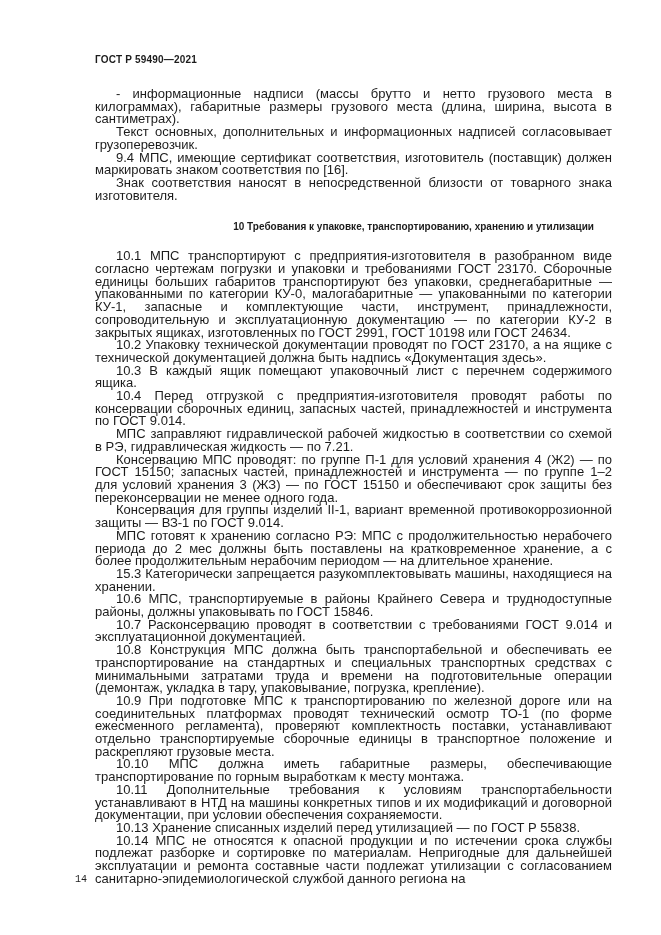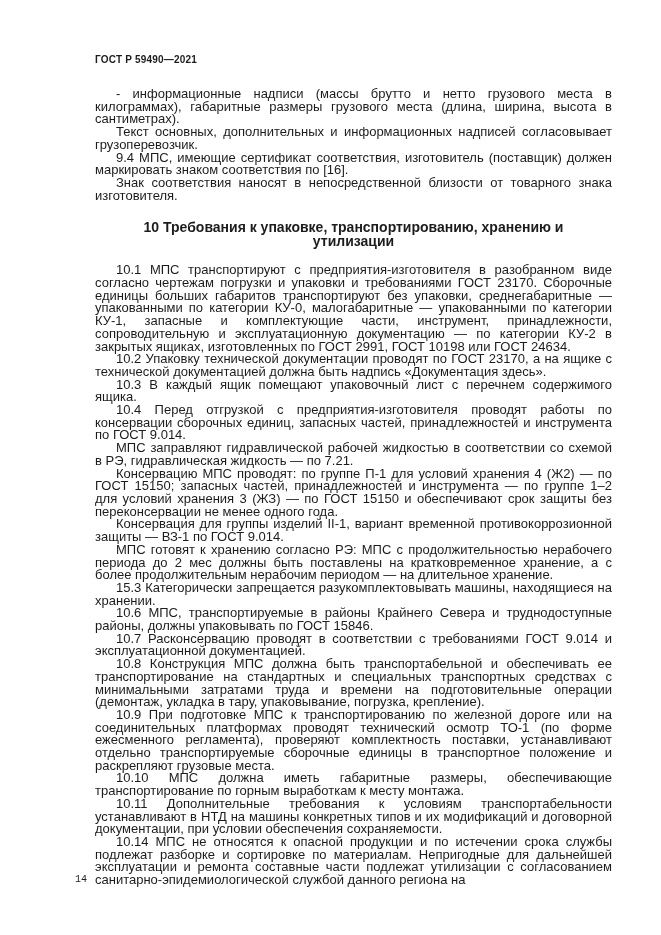--- a/index.html
+++ b/index.html
@@ -31,23 +31,23 @@
     margin-bottom: 23px;
   }
   .body-text p {
     margin: 0;
     font-size: 13px;
     line-height: 12.7px;
     text-indent: 21px;
     text-align: justify;
   }
   .section-heading {
-    font-size: 14px;
+    font-size: 10px;
     font-weight: bold;
-    text-align: center;
+    text-align: right;
     line-height: 14px;
     margin: 18px 18px 16px 18px;
   }
   .page-number {
     position: absolute;
     left: 75px;
     bottom: 50px;
     font-size: 10px;
     font-family: Liberation Mono, monospace;
   }
@@ -78,19 +78,20 @@
       <p>Консервацию МПС проводят: по группе П-1 для условий хранения 4 (Ж2) — по ГОСТ 15150; запасных частей, принадлежностей и инструмента — по группе 1–2 для условий хранения 3 (ЖЗ) — по ГОСТ 15150 и обеспечивают срок защиты без переконсервации не менее одного года.</p>
       <p>Консервация для группы изделий II-1, вариант временной противокоррозионной защиты — ВЗ-1 по ГОСТ 9.014.</p>
       <p>МПС готовят к хранению согласно РЭ: МПС с продолжительностью нерабочего периода до 2 мес должны быть поставлены на кратковременное хранение, а с более продолжительным нерабочим периодом — на длительное хранение.</p>
       <p>15.3 Категорически запрещается разукомплектовывать машины, находящиеся на хранении.</p>
       <p>10.6 МПС, транспортируемые в районы Крайнего Севера и труднодоступные районы, должны упаковывать по ГОСТ 15846.</p>
       <p>10.7 Расконсервацию проводят в соответствии с требованиями ГОСТ 9.014 и эксплуатационной документацией.</p>
       <p>10.8 Конструкция МПС должна быть транспортабельной и обеспечивать ее транспортирование на стандартных и специальных транспортных средствах с минимальными затратами труда и времени на подготовительные операции (демонтаж, укладка в тару, упаковывание, погрузка, крепление).</p>
       <p>10.9 При подготовке МПС к транспортированию по железной дороге или на соединительных платформах проводят технический осмотр ТО-1 (по форме ежесменного регламента), проверяют комплектность поставки, устанавливают отдельно транспортируемые сборочные единицы в транспортное положение и раскрепляют грузовые места.</p>
       <p>10.10 МПС должна иметь габаритные размеры, обеспечивающие транспортирование по горным выработкам к месту монтажа.</p>
       <p>10.11 Дополнительные требования к условиям транспортабельности устанавливают в НТД на машины конкретных типов и их модификаций и договорной документации, при условии обеспечения сохраняемости.</p>
+      <p>10.13 Хранение списанных изделий перед утилизацией — по ГОСТ Р 55838.</p>
       <p>10.14 МПС не относятся к опасной продукции и по истечении срока службы подлежат разборке и сортировке по материалам. Непригодные для дальнейшей эксплуатации и ремонта составные части подлежат утилизации с согласованием санитарно-эпидемиологической службой данного региона на</p>
     </div>
 
   </div>
 
   <div class="page-number">14</div>
 </div>
 
 </body></html>

